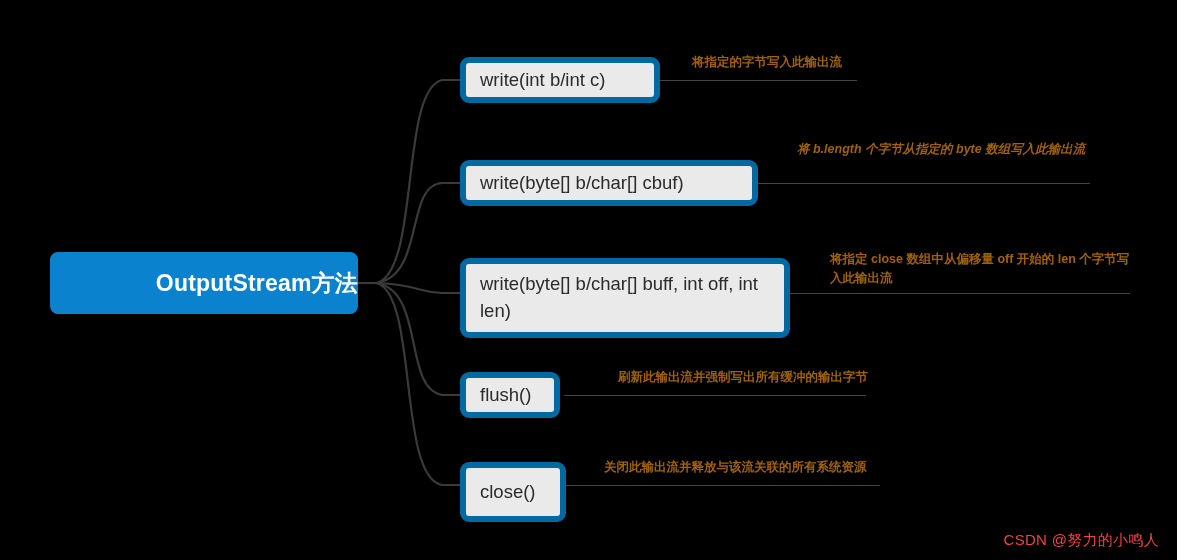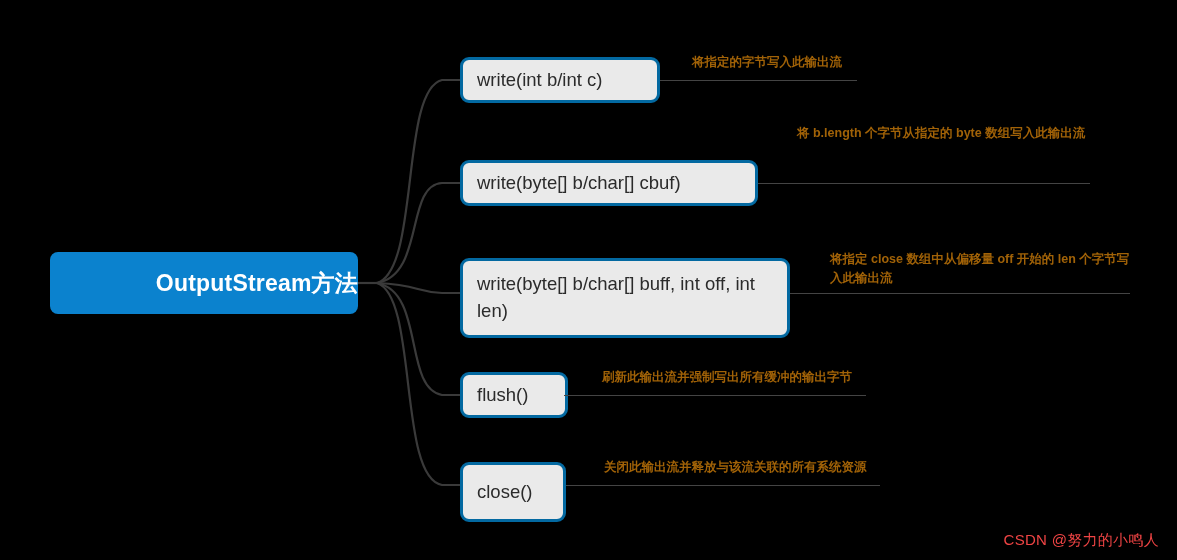--- a/index.html
+++ b/index.html
@@ -37,21 +37,21 @@
     color: #ffffff;
     font-size: 23px;
     font-weight: bold;
     letter-spacing: 0.2px;
     box-sizing: border-box;
   }
   
   .node {
     position: absolute;
     background: #eaeaea;
-    border: 3px solid #0369a1;
+    border: 6px solid #0369a1;
     border-radius: 9px;
     box-sizing: border-box;
     display: flex;
     align-items: center;
     color: #2b2b2b;
     font-size: 18.5px;
     line-height: 1.45;
     padding: 6px 14px;
   }
   .node-label {
@@ -111,33 +111,33 @@
   <div class="node" style="left:460px; top:57px; width:200px; height:46px;">
     <span class="node-label">write(int b/int c)</span>
   </div>
   <div class="annot-rule" style="left:660px; top:80px; width:197px;"></div>
   <div class="annotation" style="left:686px; top:53px; width:200px;">将指定的字节写入此输出流</div>
 
   <div class="node" style="left:460px; top:160px; width:298px; height:46px;">
     <span class="node-label">write(byte[] b/char[] cbuf)</span>
   </div>
   <div class="annot-rule" style="left:758px; top:183px; width:332px;"></div>
-  <div class="annotation" style="left:791px; top:124px; width:300px;">将 b.length 个字节从指定的 byte 数组写入此输出流</div>
+  <div class="annotation" style="left:791px; top:140px; width:300px;font-style:italic;">将 b.length 个字节从指定的 byte 数组写入此输出流</div>
 
   <div class="node" style="left:460px; top:258px; width:330px; height:80px;">
     <span class="node-label">write(byte[] b/char[] buff, int off, int len)</span>
   </div>
   <div class="annot-rule" style="left:790px; top:293px; width:340px;"></div>
   <div class="annotation" style="left:824px; top:250px; width:308px;">将指定 close 数组中从偏移量 off 开始的 len 个字节写入此输出流</div>
 
-  <div class="node" style="left:460px; top:372px; width:108px; height:46px;">
+  <div class="node" style="left:460px; top:372px; width:100px; height:46px;">
     <span class="node-label">flush()</span>
   </div>
   <div class="annot-rule" style="left:564px; top:395px; width:302px;"></div>
-  <div class="annotation" style="left:596px; top:368px; width:290px;">刷新此输出流并强制写出所有缓冲的输出字节</div>
+  <div class="annotation" style="left:612px; top:368px; width:290px;">刷新此输出流并强制写出所有缓冲的输出字节</div>
 
   <div class="node" style="left:460px; top:462px; width:106px; height:60px;">
     <span class="node-label">close()</span>
   </div>
   <div class="annot-rule" style="left:566px; top:485px; width:314px;"></div>
   <div class="annotation" style="left:598px; top:458px; width:300px;">关闭此输出流并释放与该流关联的所有系统资源</div>
 
   <div class="watermark">CSDN @努力的小鸣人</div>
 
 </div>

